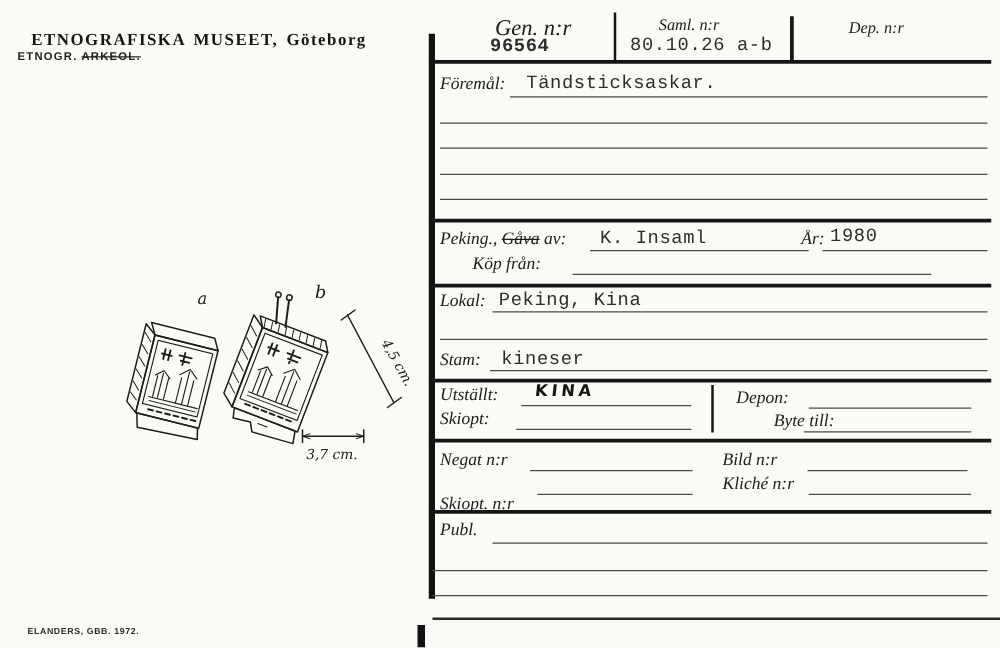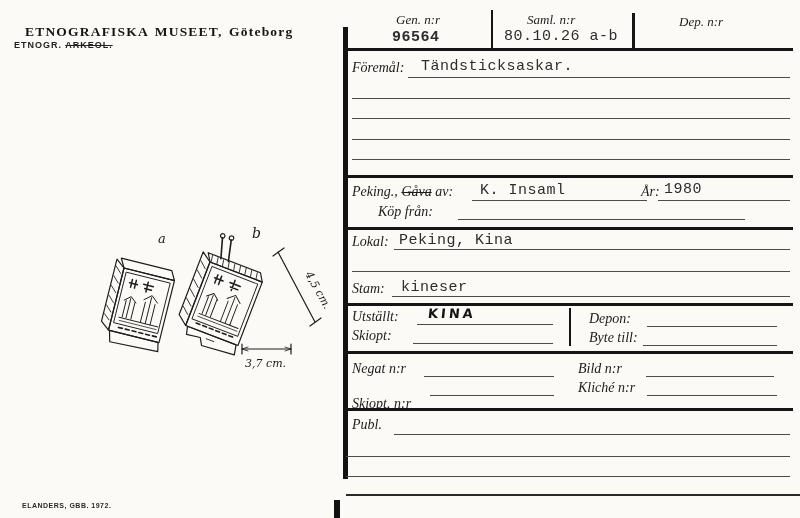--- a/index.html
+++ b/index.html
@@ -102,21 +102,21 @@
   <text x="160" y="16" font-size="14" class="sketch-text">b</text>
   <text transform="translate(213,52) rotate(61)" font-size="11" class="sketch-text">4,5 cm.</text>
   <text x="153" y="145" font-size="11" class="sketch-text">3,7 cm.</text>
 </svg>
 
 <div class="abs" style="left:343px;top:27px;width:5px;height:452px;background:#121212;"></div>
 <div class="abs vline" style="left:491px;top:10px;height:38px;"></div>
 <div class="abs vline" style="left:632px;top:13px;height:35px;width:2.5px;"></div>
 <div class="abs sep" style="left:344px;top:48px;width:449px;height:3px;"></div>
 
-<div class="abs lbl" style="left:396px;top:12px;font-size:13px;">Gen. n:r</div>
+<div class="abs lbl" style="left:396px;top:12px;font-size:18px;">Gen. n:r</div>
 <div class="abs typed" style="left:392px;top:29px;font-weight:bold;">96564</div>
 <div class="abs lbl" style="left:527px;top:12px;font-size:13px;">Saml. n:r</div>
 <div class="abs typed" style="left:504px;top:28px;">80.10.26 a-b</div>
 <div class="abs lbl" style="left:679px;top:14px;font-size:13px;">Dep. n:r</div>
 
 <div class="abs lbl" style="left:352px;top:60px;">Föremål:</div>
 <div class="abs typed" style="left:421px;top:58px;">Tändsticksaskar.</div>
 <div class="abs rule" style="left:408px;top:77px;width:382px;"></div>
 <div class="abs rule" style="left:352px;top:98px;width:438px;"></div>
 <div class="abs rule" style="left:352px;top:118px;width:438px;"></div>
@@ -148,21 +148,21 @@
 <div class="abs sep" style="left:344px;top:303px;width:449px;"></div>
 
 <div class="abs lbl" style="left:352px;top:309px;">Utställt:</div>
 <div class="abs hand" style="left:428px;top:306px;">KINA</div>
 <div class="abs rule" style="left:417px;top:324px;width:136px;"></div>
 <div class="abs lbl" style="left:352px;top:328px;">Skiopt:</div>
 <div class="abs rule" style="left:413px;top:343px;width:140px;"></div>
 <div class="abs vline" style="left:569px;top:308px;height:38px;"></div>
 <div class="abs lbl" style="left:589px;top:311px;">Depon:</div>
 <div class="abs rule" style="left:647px;top:326px;width:130px;"></div>
-<div class="abs lbl" style="left:589px;top:330px;text-align:right;">Byte till:</div>
+<div class="abs lbl" style="left:619px;top:330px;text-align:right;">Byte till:</div>
 <div class="abs rule" style="left:643px;top:345px;width:134px;"></div>
 <div class="abs sep" style="left:344px;top:351px;width:449px;"></div>
 
 <div class="abs lbl" style="left:352px;top:361px;">Negat n:r</div>
 <div class="abs rule" style="left:424px;top:376px;width:130px;"></div>
 <div class="abs lbl" style="left:578px;top:361px;">Bild n:r</div>
 <div class="abs rule" style="left:646px;top:376px;width:128px;"></div>
 <div class="abs lbl" style="left:352px;top:396px;">Skiopt. n:r</div>
 <div class="abs rule" style="left:430px;top:395px;width:124px;"></div>
 <div class="abs lbl" style="left:578px;top:380px;">Kliché n:r</div>

